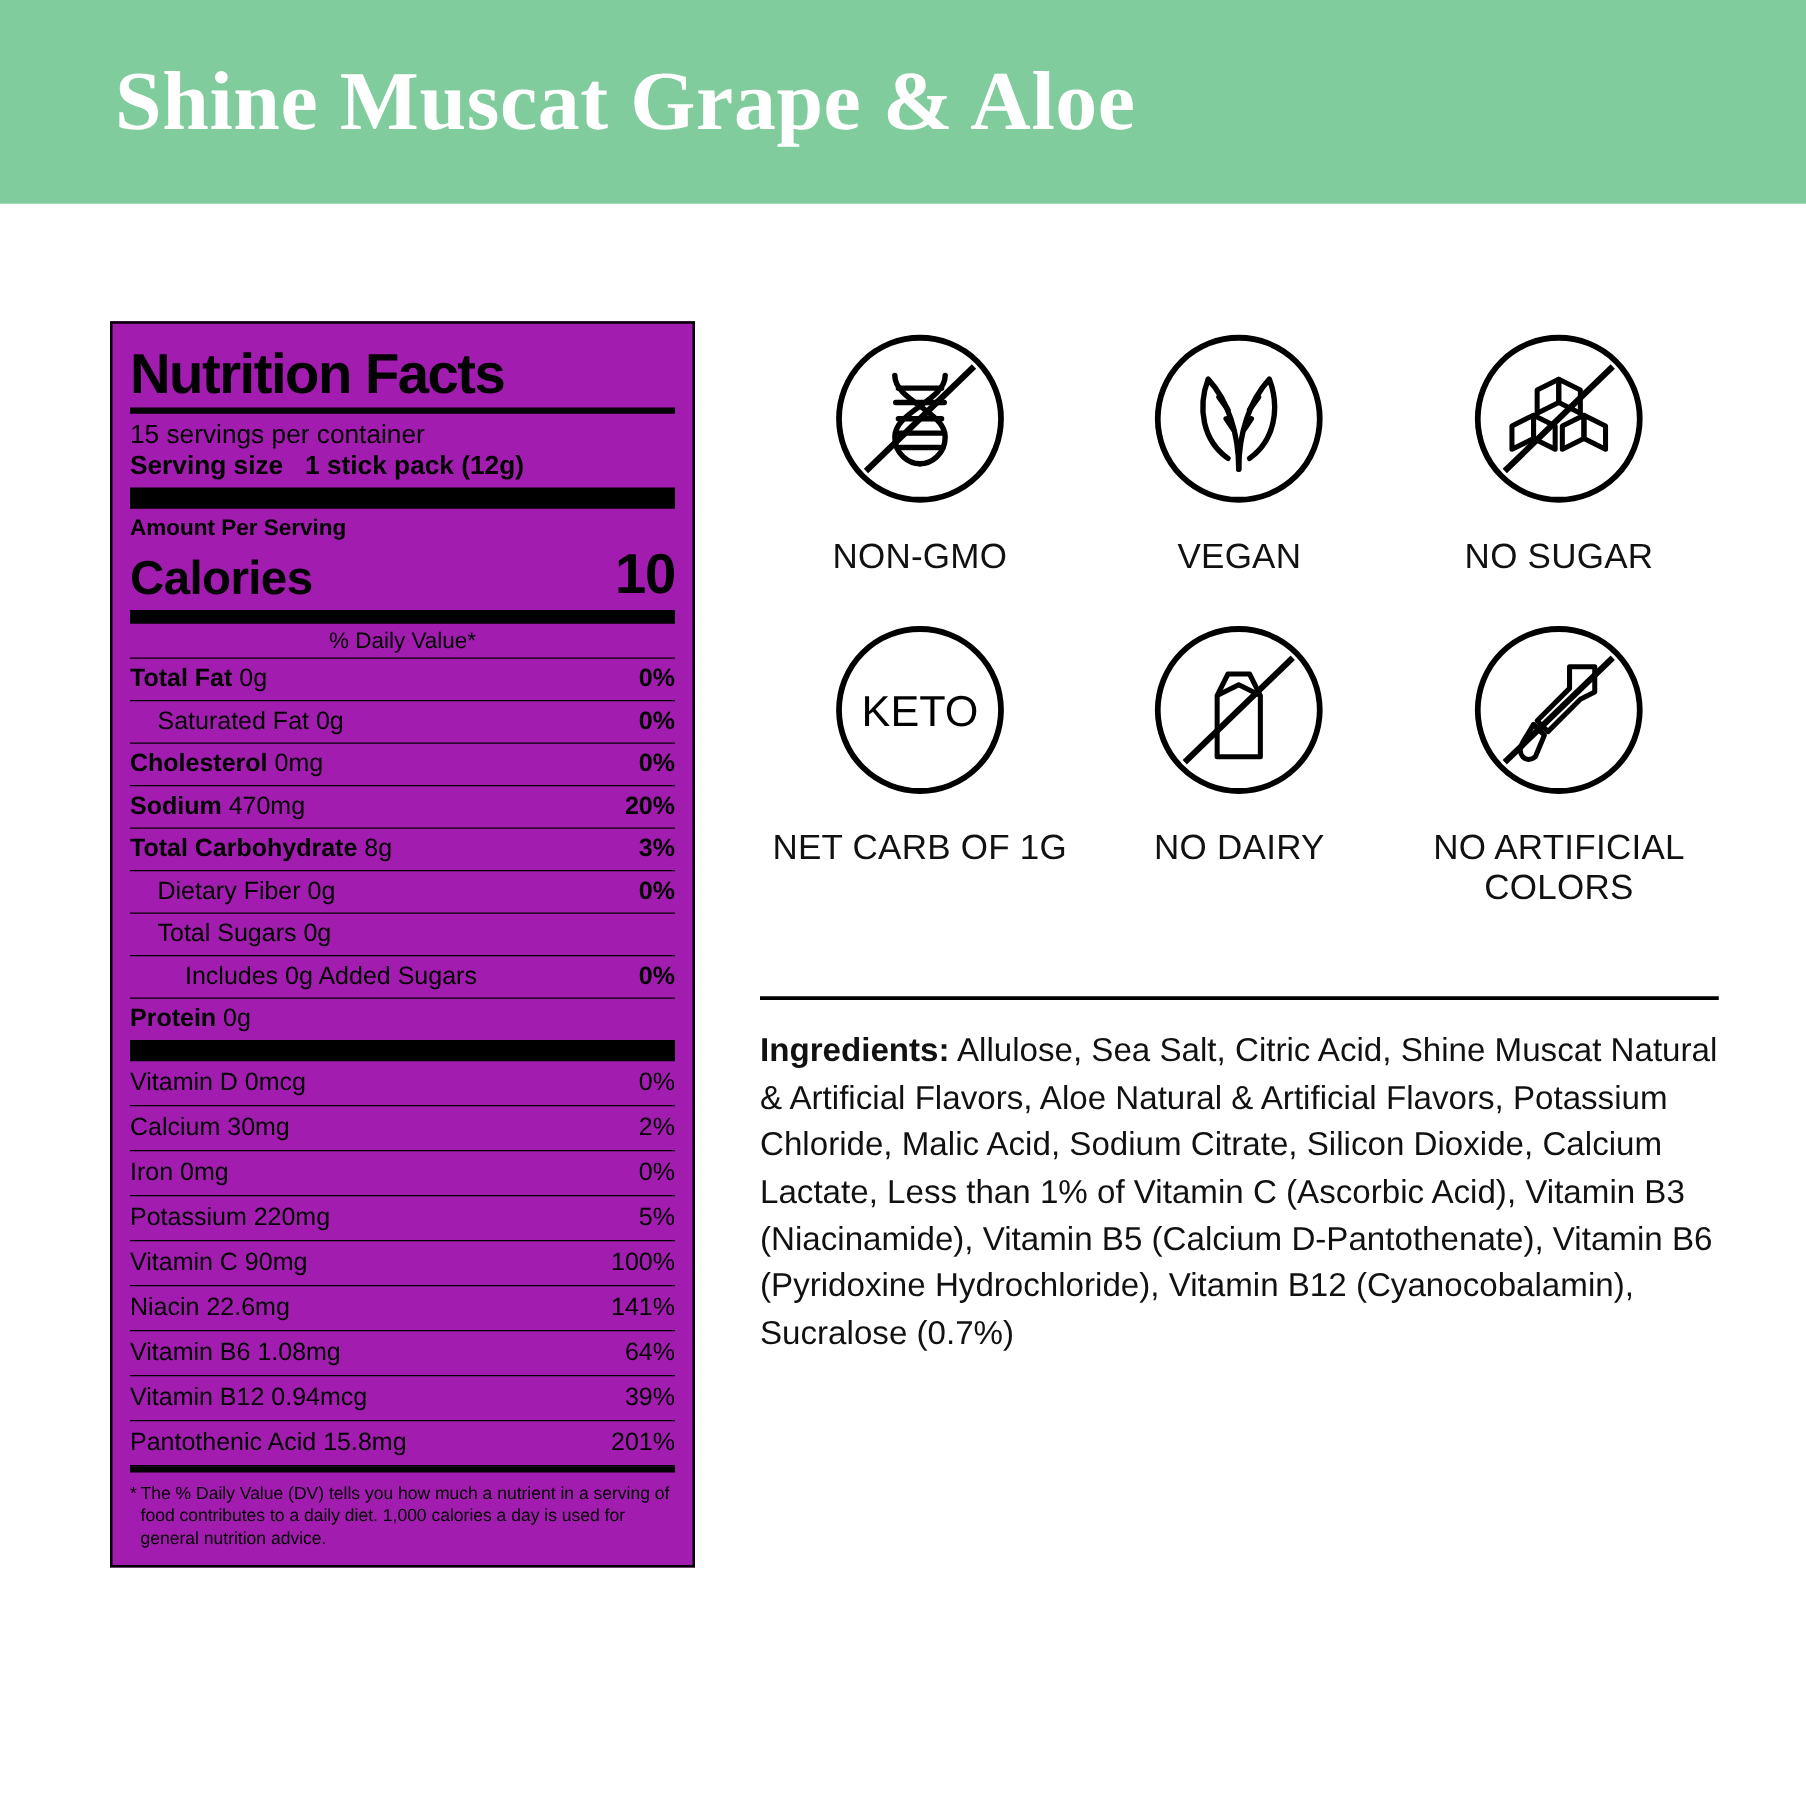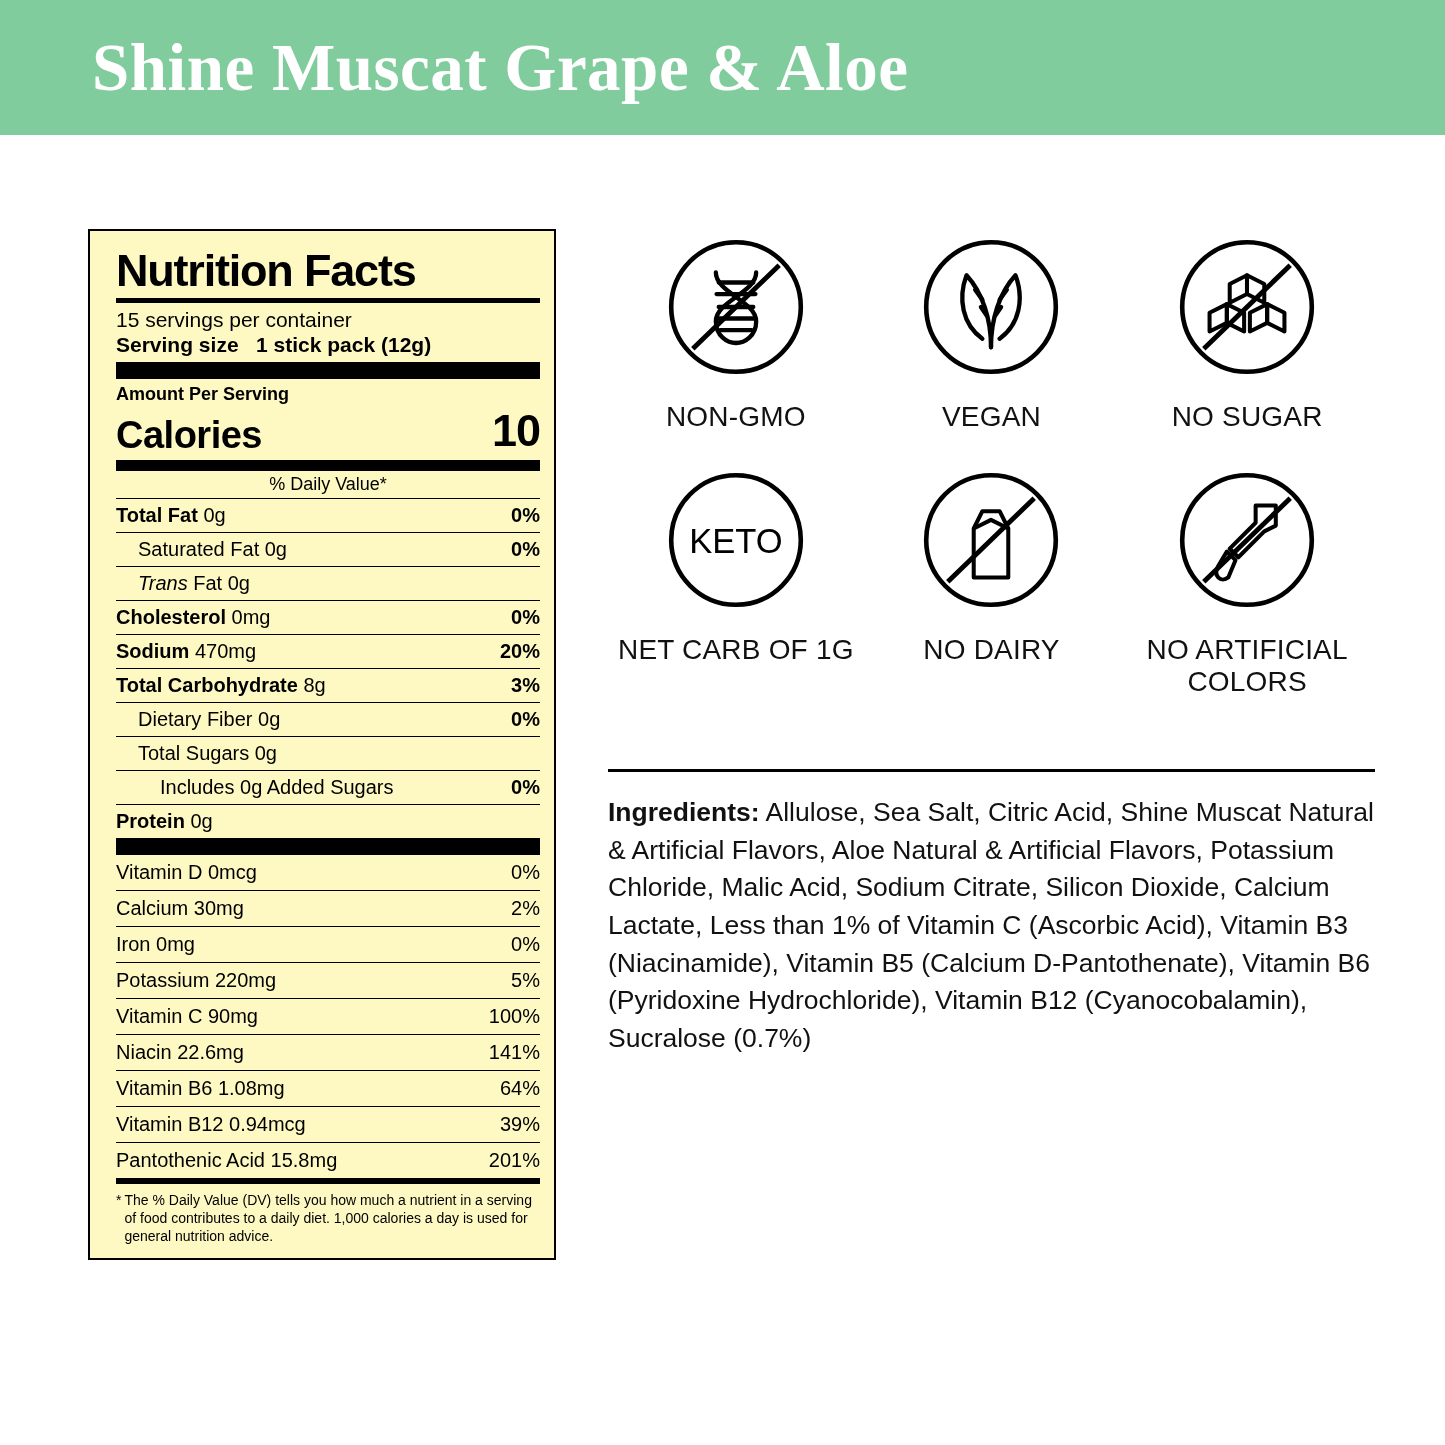--- a/index.html
+++ b/index.html
@@ -12,21 +12,21 @@
     background: #ffffff;
     font-family: "Liberation Sans", sans-serif;
     color: #111111;
     overflow: hidden;
     position: relative;
   }
 
   
   .banner {
     width: 100%;
-    height: 135px;
+    height: 163px;
     background: #81cc9d;
     display: flex;
     align-items: center;
     box-sizing: border-box;
     padding-left: 92px;
   }
   .banner-title {
     font-family: "Liberation Serif", serif;
     font-weight: bold;
     font-size: 67px;
@@ -44,22 +44,22 @@
 
   
   .nf-wrap {
     width: 468px;
     margin-left: 88px;
     flex: 0 0 auto;
   }
   .nf-panel {
     border: 2px solid #000;
     box-sizing: border-box;
-    padding: 10px 14px 12px 26px;
-    background: #fef9c3;
+    padding: 10px 14px 12px 14px;
+    background: #a21caf;
     font-family: "Liberation Sans", sans-serif;
     color: #000;
   }
   .nf-title {
     font-weight: bold;
     font-size: 45px;
     letter-spacing: -1.2px;
     line-height: 1.05;
     margin: 6px 0 4px 0;
   }
@@ -216,24 +216,20 @@
       <div id="nf-rows">
           <div class="nf-row">
             <div class="lbl"><b>Total Fat</b> 0g</div>
             <div class="dv">0%</div>
           </div>
           <div class="nf-row">
             <div class="lbl indent1">Saturated Fat 0g</div>
             <div class="dv">0%</div>
           </div>
           <div class="nf-row">
-            <div class="lbl indent1"><i>Trans</i> Fat 0g</div>
-            <div class="dv"></div>
-          </div>
-          <div class="nf-row">
             <div class="lbl"><b>Cholesterol</b> 0mg</div>
             <div class="dv">0%</div>
           </div>
           <div class="nf-row">
             <div class="lbl"><b>Sodium</b> 470mg</div>
             <div class="dv">20%</div>
           </div>
           <div class="nf-row">
             <div class="lbl"><b>Total Carbohydrate</b> 8g</div>
             <div class="dv">3%</div>

